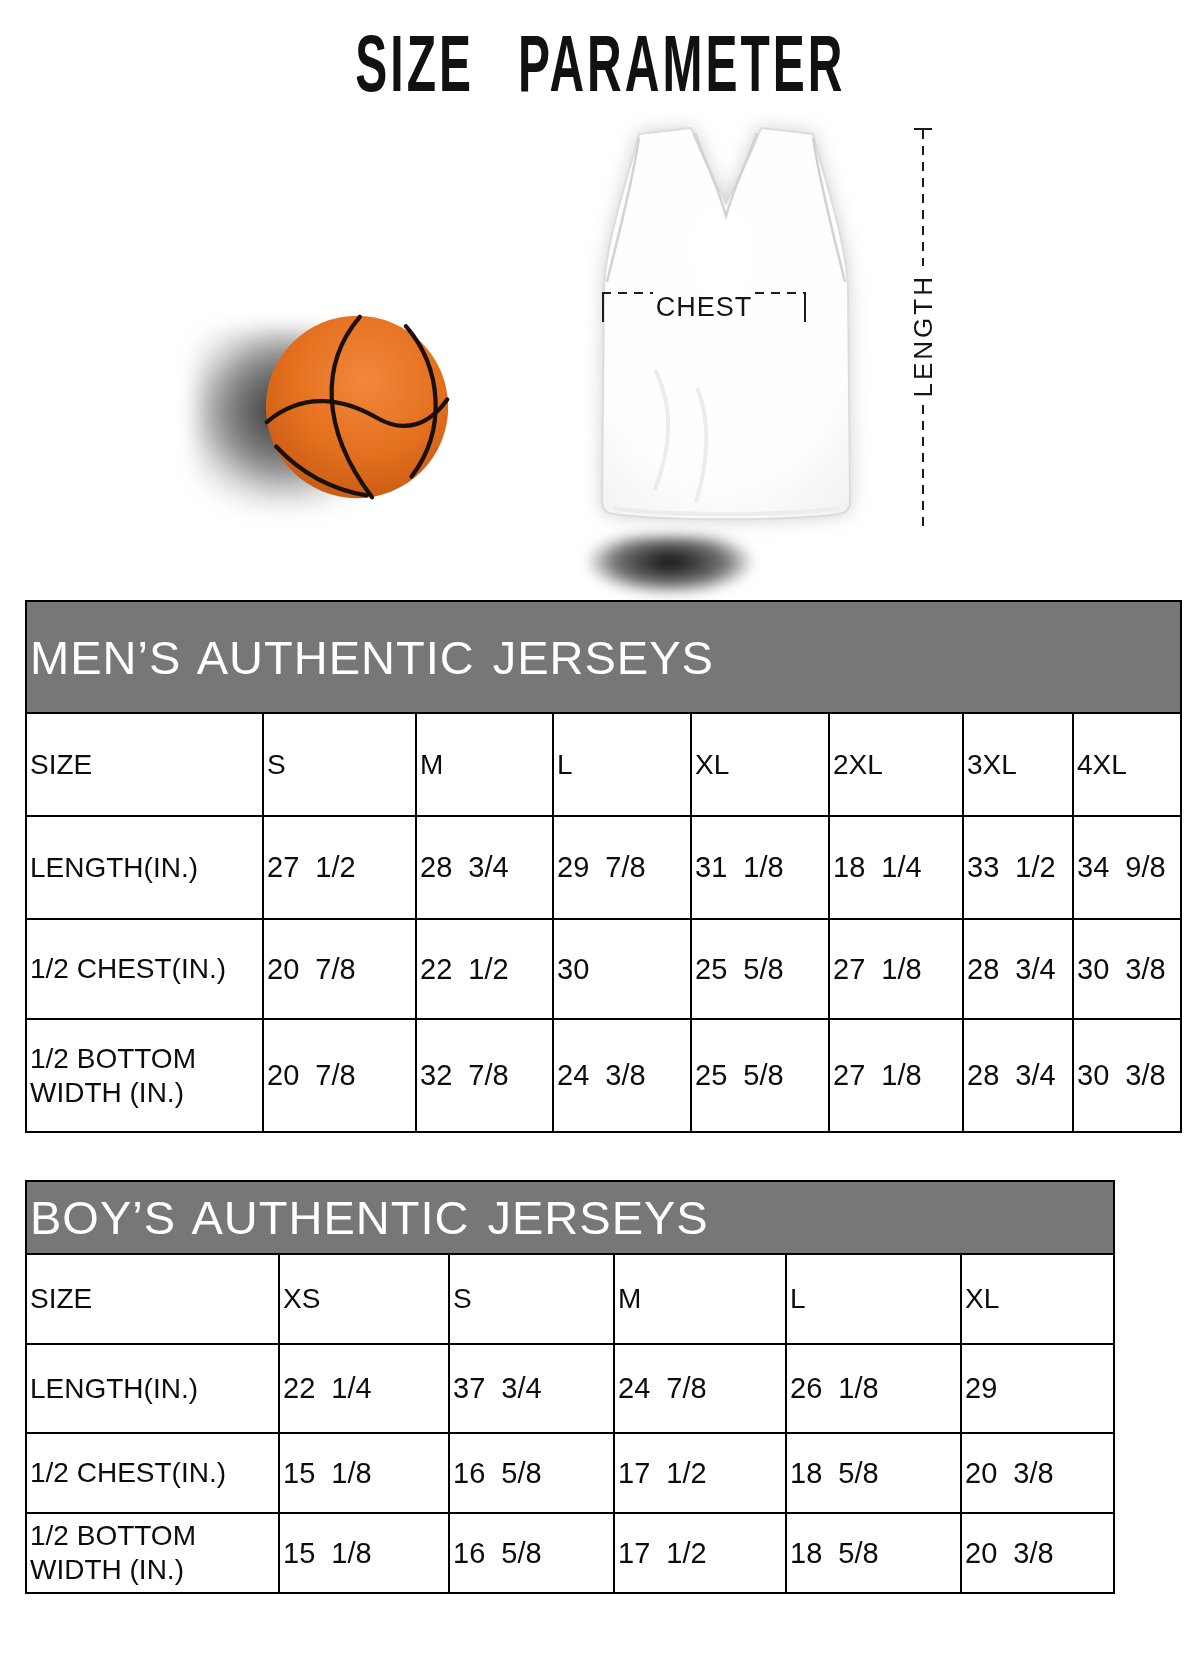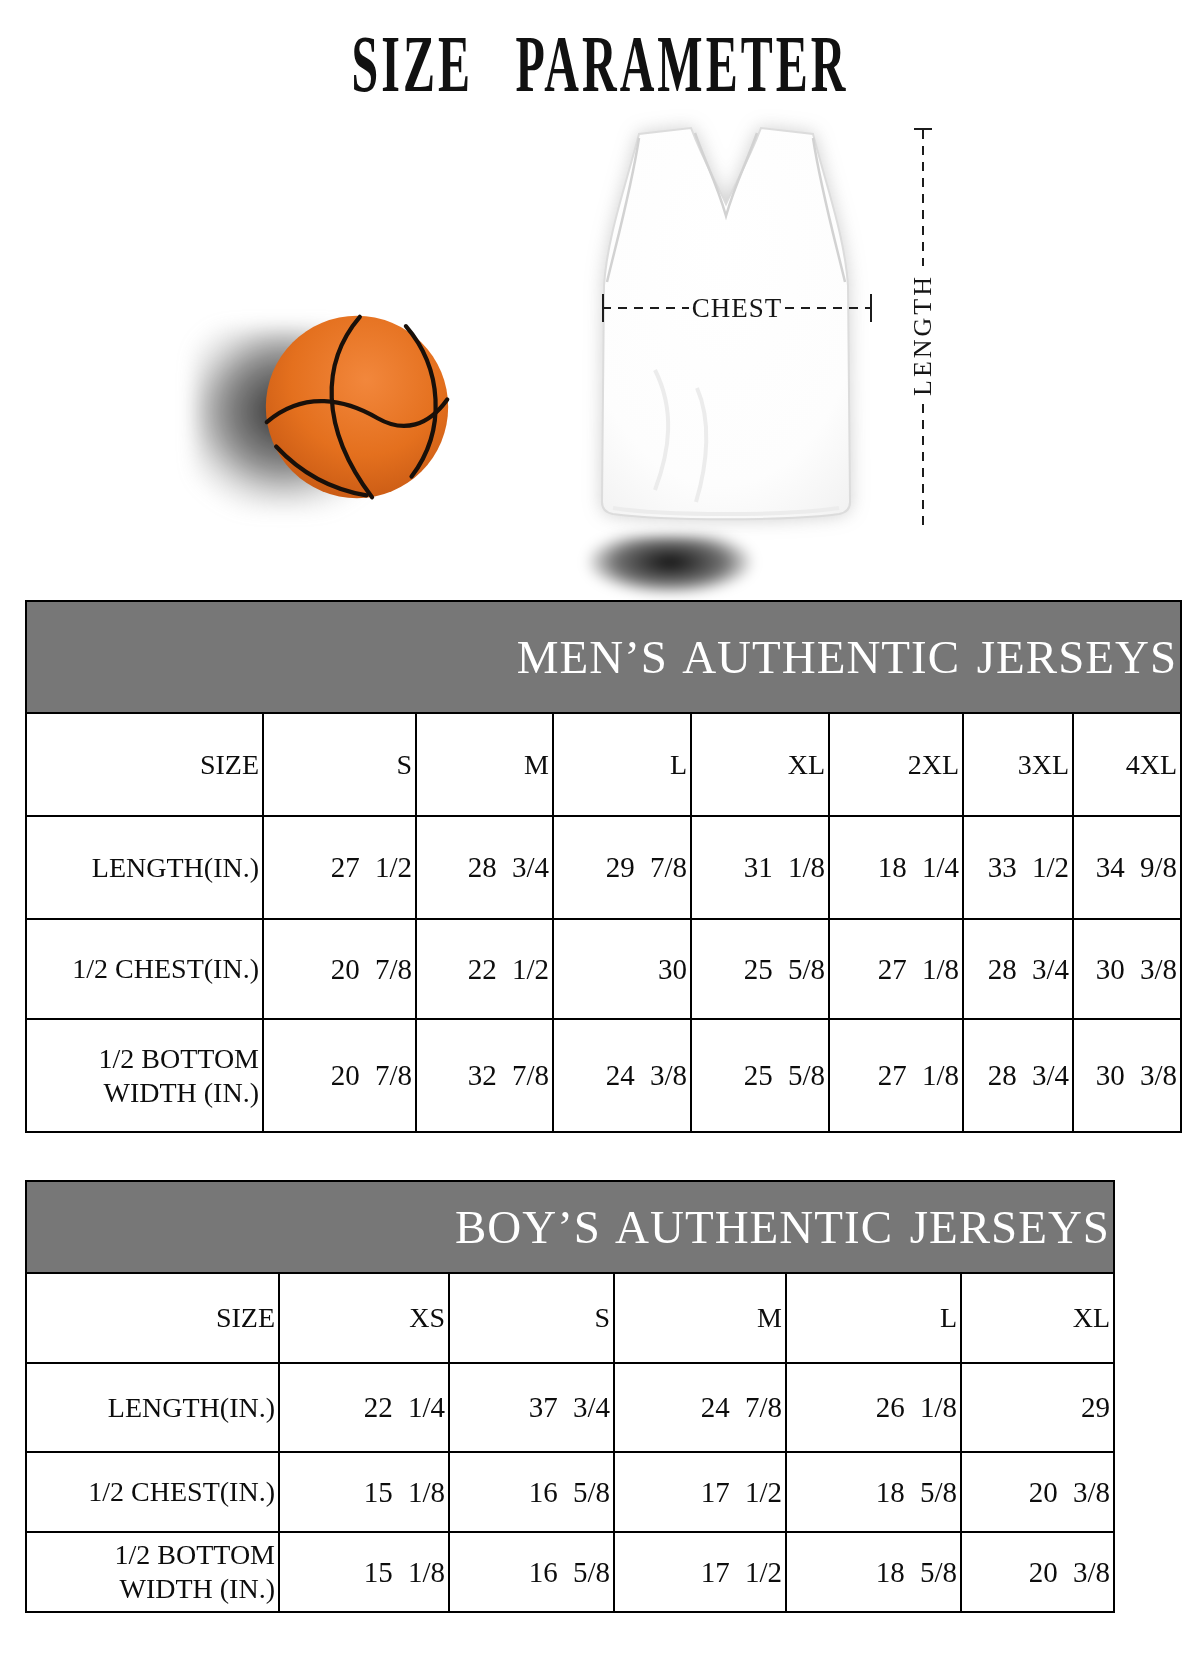--- a/index.html
+++ b/index.html
@@ -1,17 +1,17 @@
 <!DOCTYPE html>
 <html><head>
 <meta charset="utf-8">
 <style>
   html,body{margin:0;padding:0;background:#ffffff;}
   .page{position:relative;width:1200px;height:1675px;background:#ffffff;overflow:hidden;
-        font-family:Liberation Serif, serif;color:#000;}
+        font-family:Liberation Sans, sans-serif;color:#000;}
 
   
   .title-wrap{position:absolute;top:24px;left:0;width:100%;display:flex;justify-content:center;}
   .title{font-size:80px;line-height:1.0;font-weight:bold;letter-spacing:5px;word-spacing:46px;
          transform:scaleX(0.60);transform-origin:center;white-space:nowrap;color:#111;}
 
   
   .ball-shadow{position:absolute;left:194px;top:328px;width:196px;height:182px;
     background:radial-gradient(ellipse at 46% 46%, rgba(25,25,25,.9) 0%, rgba(55,55,55,.6) 38%,
                rgba(120,120,120,.22) 62%, rgba(255,255,255,0) 78%);
@@ -22,54 +22,54 @@
   .hem-shadow{position:absolute;left:588px;top:536px;width:164px;height:58px;
     background:radial-gradient(ellipse at 50% 45%, rgba(0,0,0,.95) 0%, rgba(0,0,0,.55) 48%,
                rgba(0,0,0,0) 74%);
     filter:blur(6px);}
   .jersey{position:absolute;left:595px;top:120px;width:262px;height:410px;
           filter:drop-shadow(0 0 9px rgba(90,90,90,.28));}
 
   
   .h-dash{height:2px;background:repeating-linear-gradient(to right,#1c1c1c 0 9px,transparent 9px 16px);}
   .v-dash{width:2px;background:repeating-linear-gradient(to bottom,#1c1c1c 0 9px,transparent 9px 16px);}
-  .chest-line{position:absolute;left:602px;top:292px;width:270px;height:32px;
-              display:flex;align-items:center;}
+  .chest-line{position:absolute;left:602px;top:292px;width:204px;height:32px;
+              display:flex;}
   .chest-line .h-dash{flex:1;}
   .chest-text{font-size:27px;letter-spacing:1px;color:#161616;margin:0 3px;white-space:nowrap;}
   .tick-v{position:absolute;top:2px;width:2px;height:28px;background:#1c1c1c;}
   .tick-v.left{left:0;} .tick-v.right{right:0;}
 
   .length-line{position:absolute;left:906px;top:128px;width:34px;height:400px;
                display:flex;flex-direction:column;align-items:center;}
   .tick-h{width:18px;height:2px;background:#1c1c1c;}
   .length-line .seg-top{height:136px;}
   .length-line .seg-bottom{flex:1;}
   .length-text{writing-mode:vertical-rl;transform:rotate(180deg);font-size:26px;
                letter-spacing:3px;color:#161616;margin:8px 0;}
 
   
   table{border-collapse:collapse;table-layout:fixed;position:absolute;background:#fff;}
-  td{border:2px solid #000;text-align:right;vertical-align:middle;padding:0 3px;
+  td{border:2px solid #000;text-align:left;vertical-align:middle;padding:0 3px;
      font-size:29px;color:#0d0d0d;word-spacing:8px;overflow:hidden;}
   .banner-cell{background:#777777;color:#ffffff;font-size:47px;letter-spacing:1px;
                word-spacing:4px;font-weight:normal;}
   .hdr td{font-size:28px;word-spacing:normal;}
   .lbl{font-size:28px;word-spacing:normal;line-height:1.2;}
   .wrap-narrow{display:inline-block;max-width:180px;}
 
   .men{left:25px;top:600px;width:1155px;}
   .men tr.banner-row{height:112px;}
   .men tr:nth-child(2){height:103px;}
   .men tr:nth-child(3){height:103px;}
   .men tr:nth-child(4){height:100px;}
   .men tr:nth-child(5){height:113px;}
 
   .boy{left:25px;top:1180px;width:1088px;}
-  .boy tr.banner-row{height:92px;border-radius:24px;}
+  .boy tr.banner-row{height:73px;border-radius:24px;}
   .boy tr:nth-child(2){height:90px;}
   .boy tr:nth-child(3){height:89px;}
   .boy tr:nth-child(4){height:80px;}
   .boy tr:nth-child(5){height:80px;}
 </style>
 </head>
 <body>
 
 <div class="page">
 

